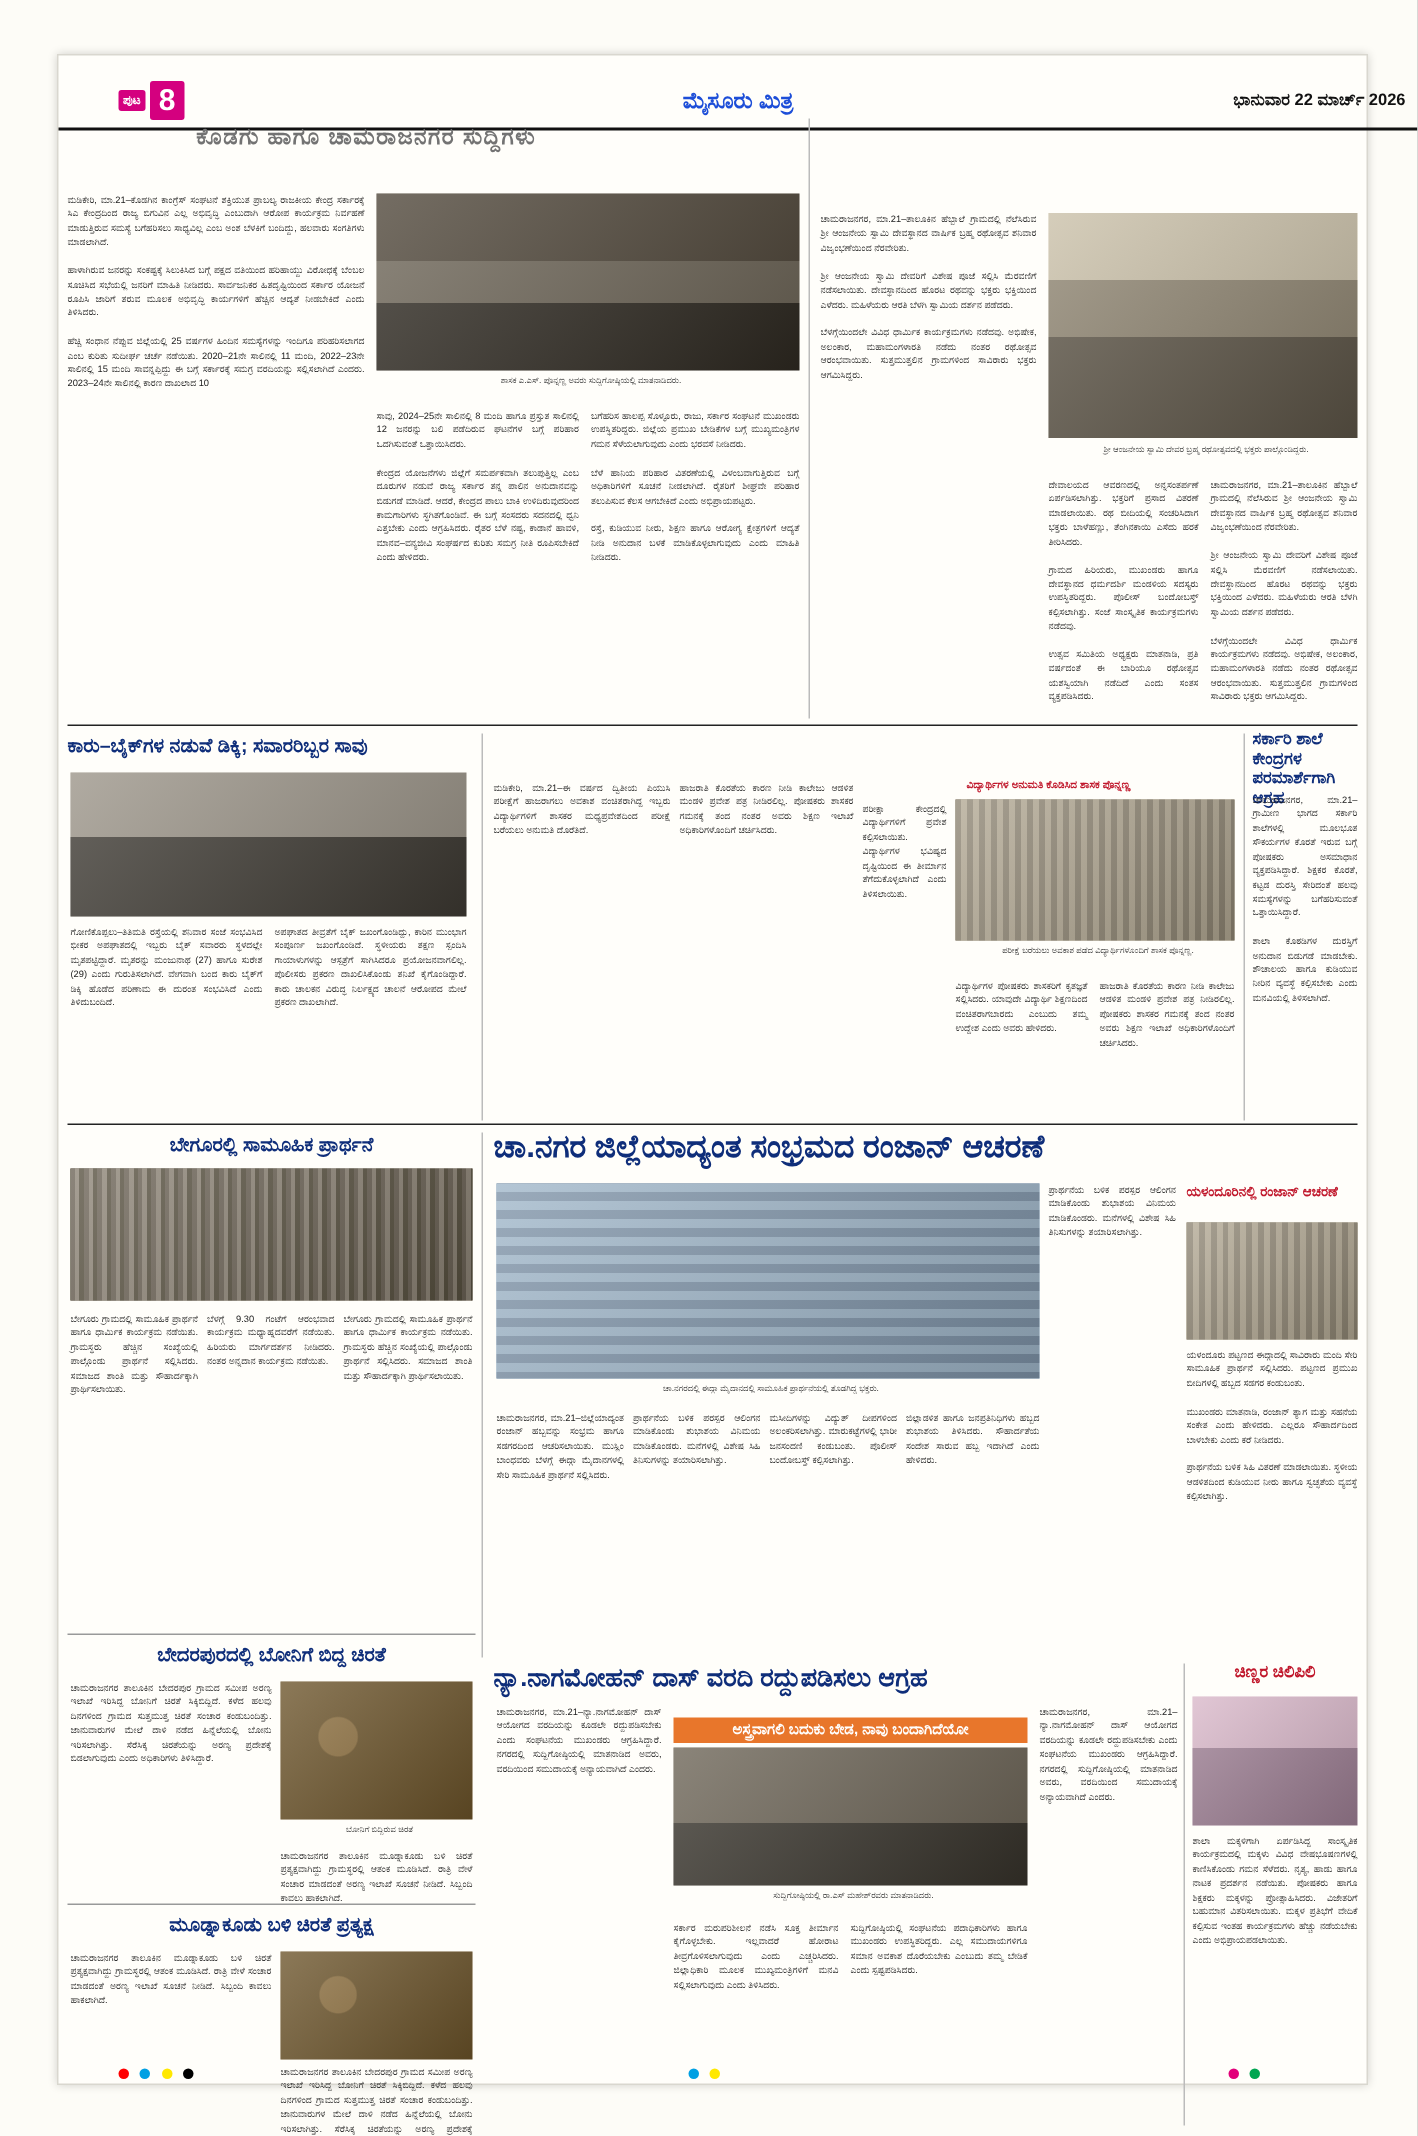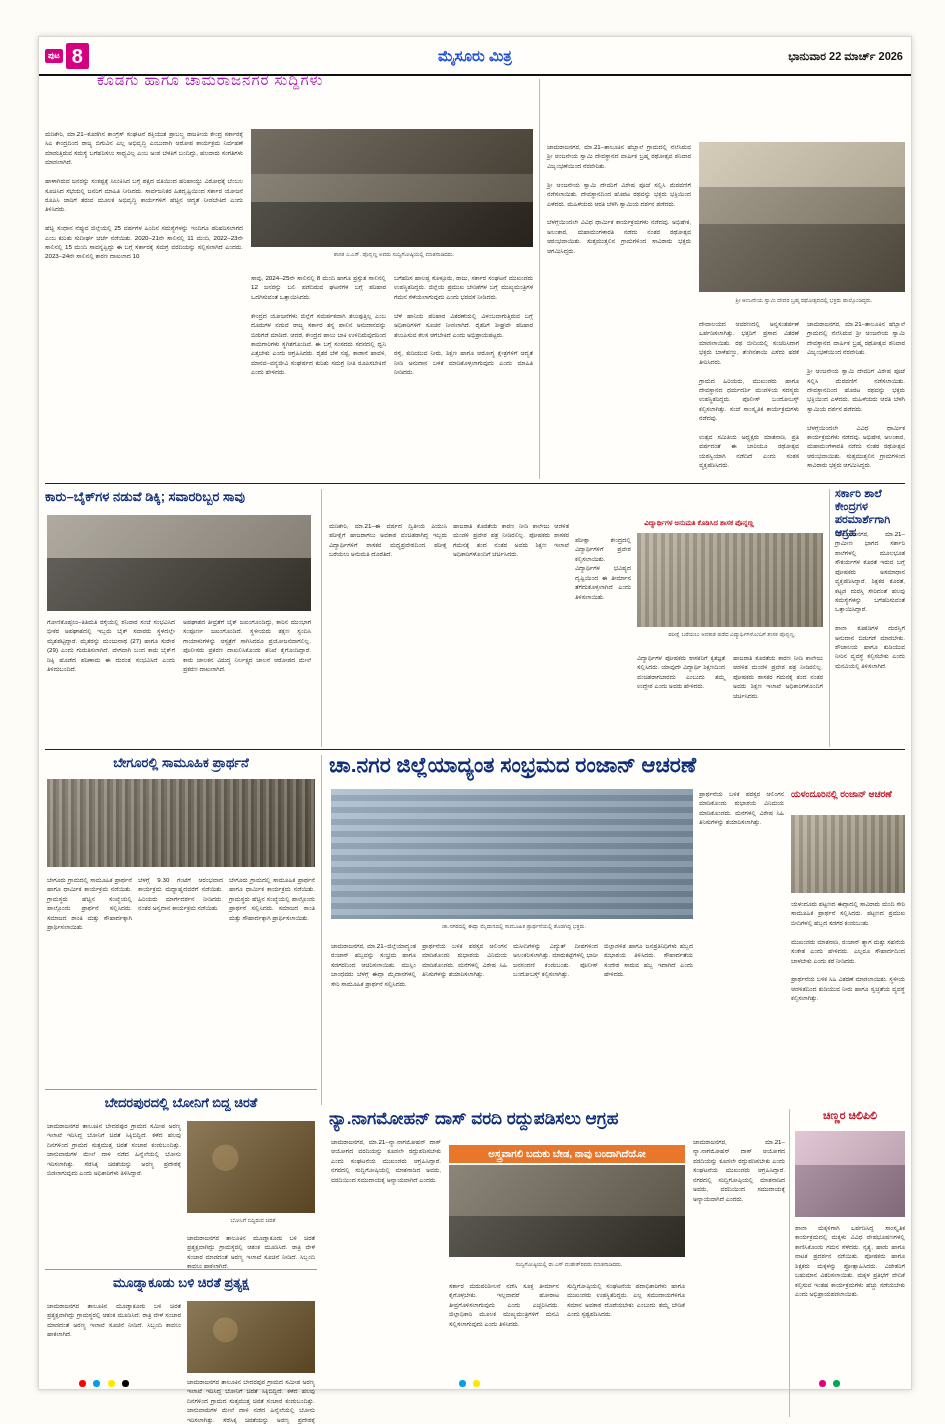--- a/index.html
+++ b/index.html
@@ -14,37 +14,37 @@
   }
   .sheet{
     position:absolute;
     left:38px;top:36px;width:872px;height:1352px;
     background:#fffefa;
     border:1px solid #d9d7cf;
     box-shadow:0 0 6px rgba(0,0,0,.18);
   }
   
   .masthead{
-    position:absolute;left:0;top:1px;width:872px;height:36px;
+    position:absolute;left:0;top:12px;width:872px;height:36px;
     border-bottom:2px solid #111;
-    display:flex;align-items:center;
+    display:flex;align-items:center;padding-left:34px;
   }
   .pg-badge{
     display:flex;align-items:center;gap:3px;margin-left:6px;
   }
   .pg-word{
     background:#d4007f;color:#fff;font-size:8px;padding:2px 3px;border-radius:2px;
     font-weight:bold;
   }
   .pg-num{
     background:#d4007f;color:#fff;font-size:20px;font-weight:bold;
     padding:0 6px;line-height:26px;border-radius:2px;
   }
   .section-title{
-    margin-left:8px;font-size:15px;font-weight:normal;letter-spacing:1px;color:#a21caf;margin-top:48px;
+    margin-left:8px;font-size:15px;font-weight:bold;letter-spacing:1px;color:#737373;margin-top:48px;
   }
   .paper-name{
     position:absolute;left:50%;transform:translateX(-50%);
     font-size:15px;font-weight:bold;color:#1d4ed8;
   }
   .date{
     position:absolute;right:8px;font-size:11px;font-weight:bold;color:#111;
   }
   
   .hl{

